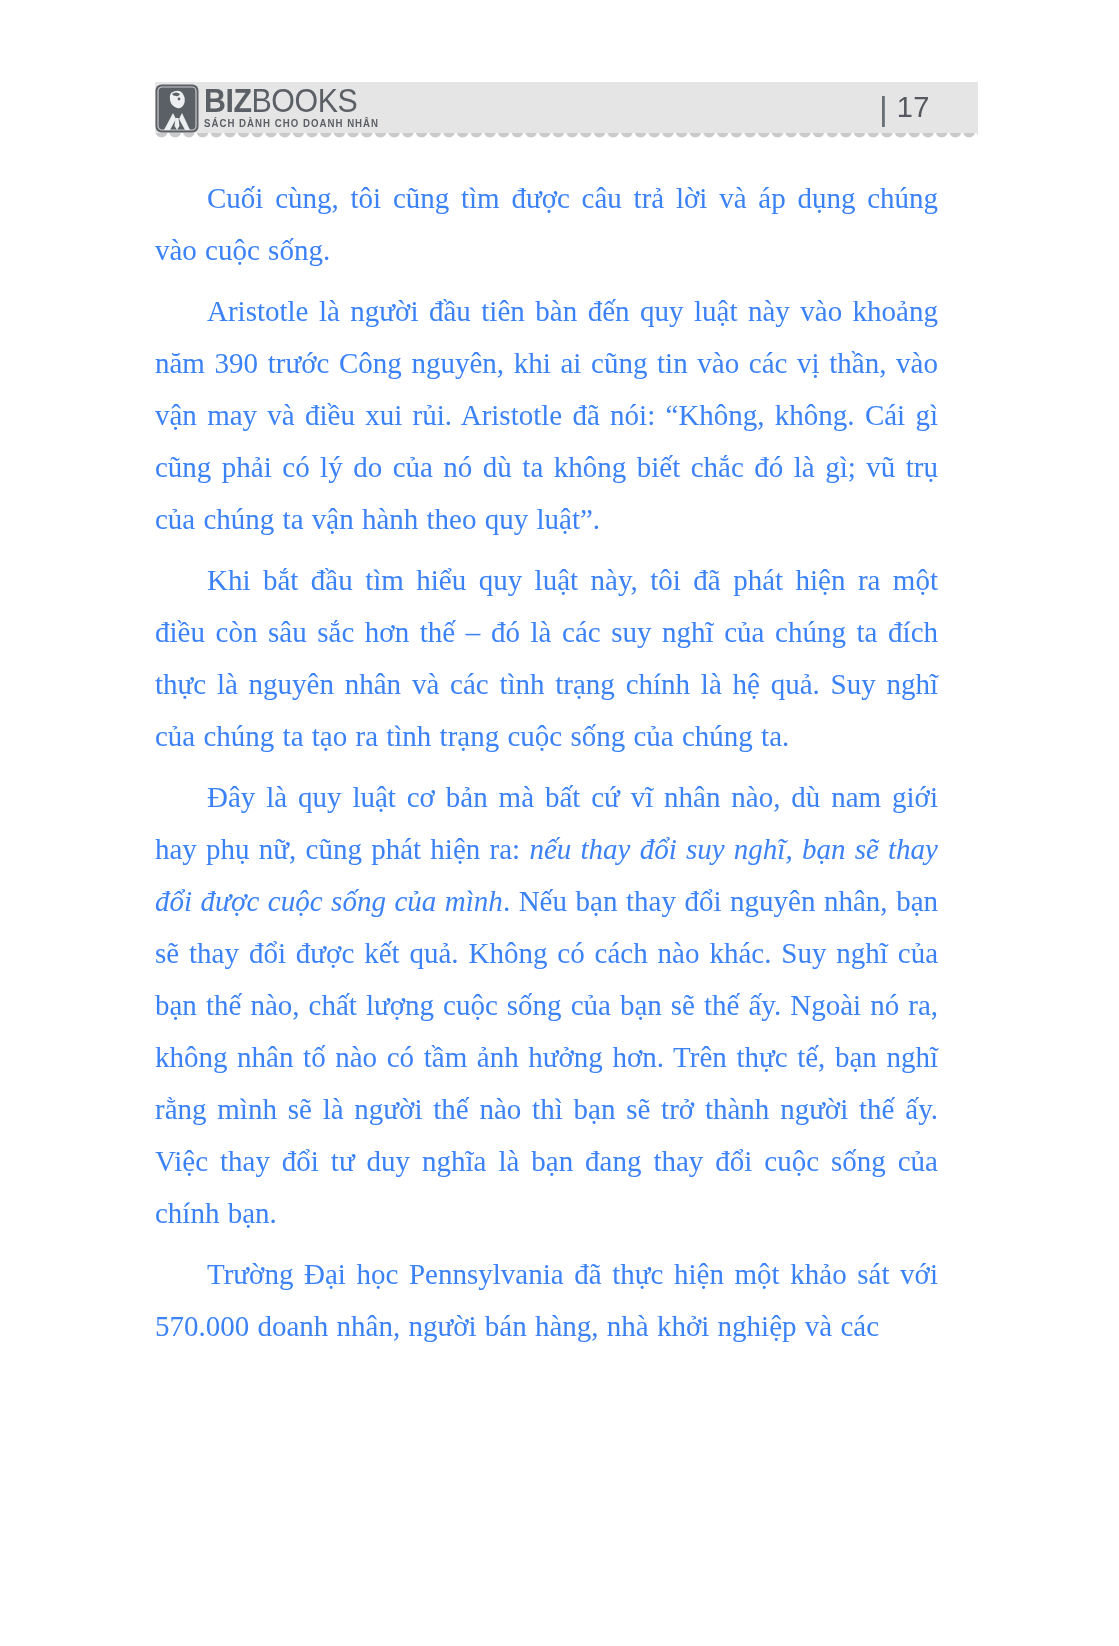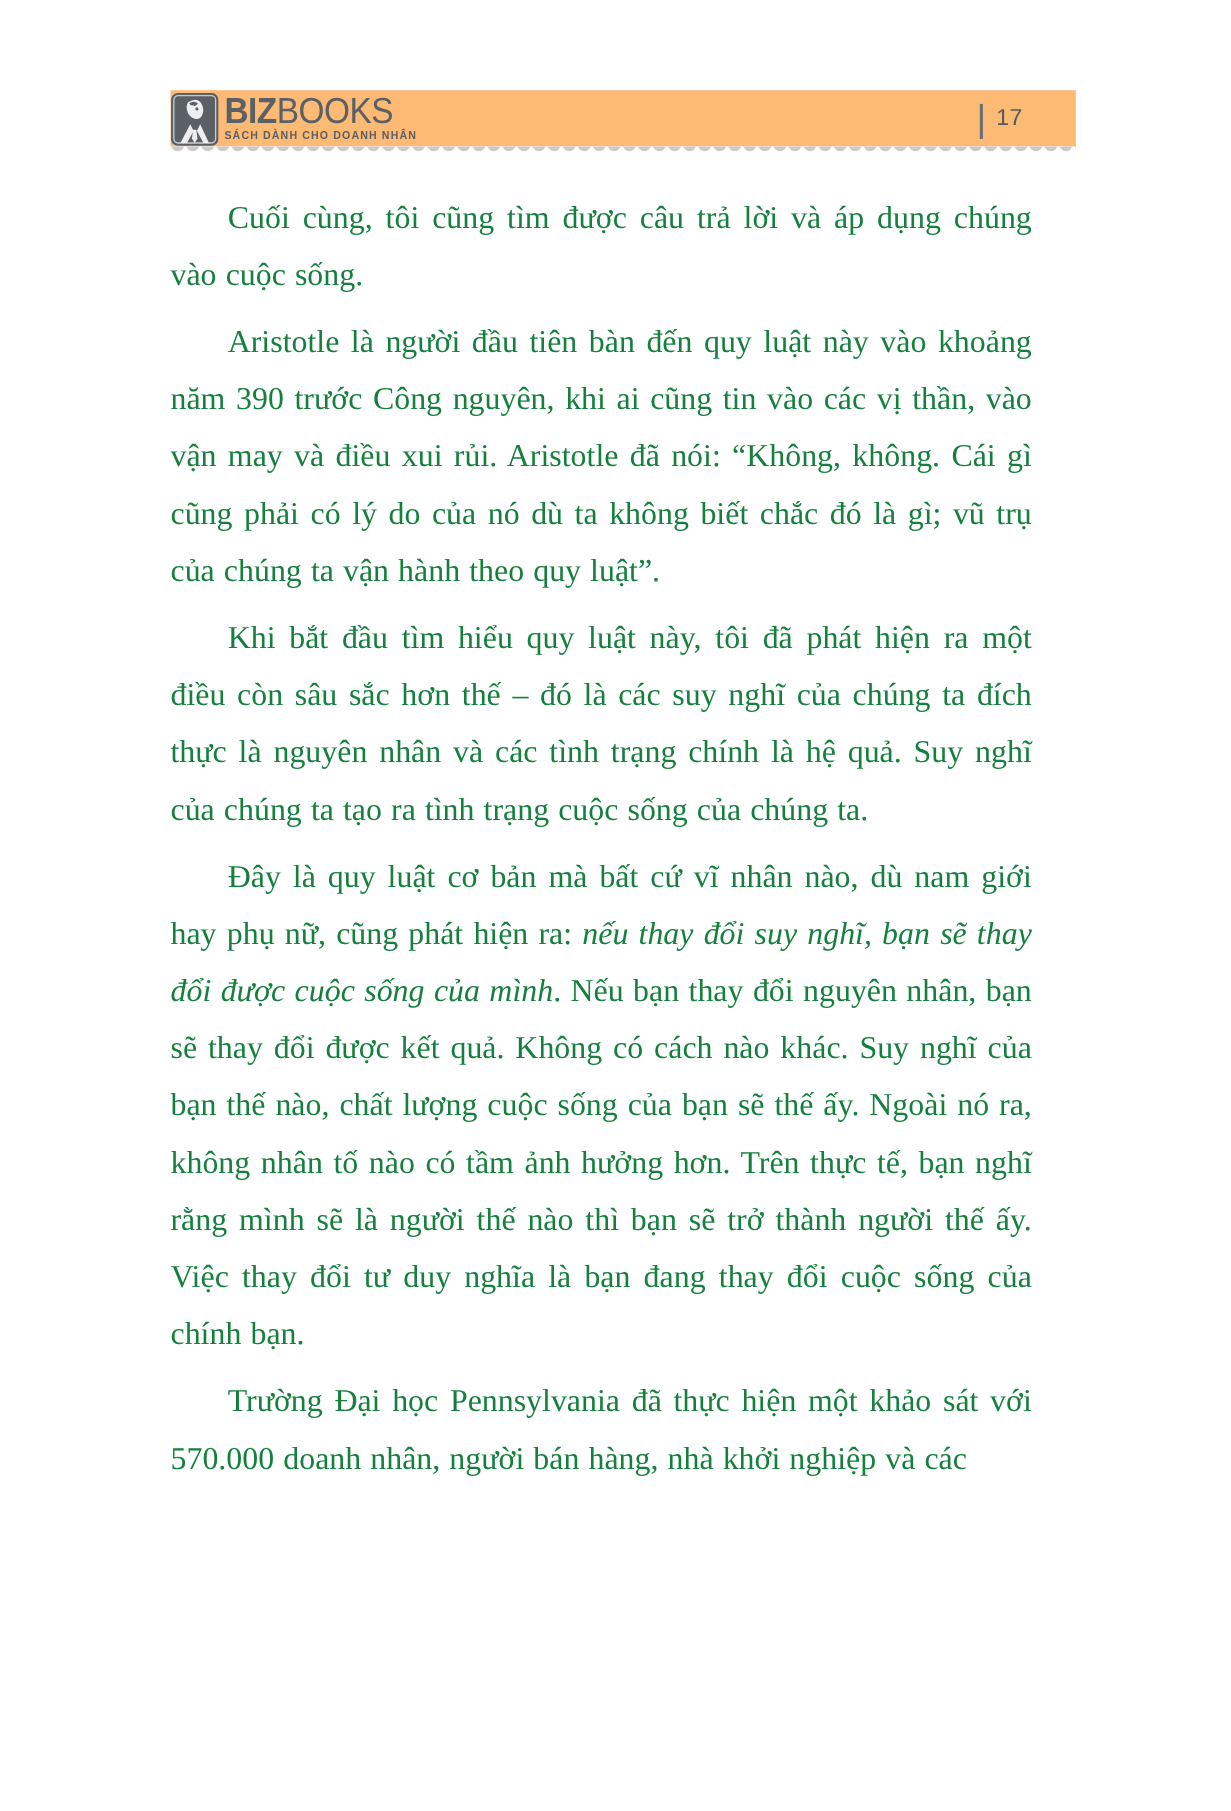--- a/index.html
+++ b/index.html
@@ -14,21 +14,21 @@
     overflow: hidden;
   }
 
   
   .header-band {
     position: absolute;
     left: 155px;
     top: 82px;
     width: 823px;
     height: 51px;
-    background: #fdba74;
+    background: #e5e5e5;
     display: flex;
     align-items: center;
     justify-content: space-between;
   }
   .header-band::after {                 
     content: "";
     position: absolute;
     left: 0;
     top: 100%;
     width: 100%;
@@ -83,32 +83,32 @@
     font-family: "Liberation Sans", "DejaVu Sans", sans-serif;
   }
   .page-number-sep {
     font-size: 34px;
     font-weight: 300;
     line-height: 30px;
     margin-right: 9px;
     color: #6a6e73;
   }
   .page-number {
-    font-size: 21px;
+    font-size: 29px;
     font-weight: 400;
     letter-spacing: 0.5px;
   }
 
   
   .body-text {
     position: absolute;
     left: 155px;
     top: 172px;
     width: 783px;
-    color: #15803d;
+    color: #3b82f6;
   }
   .para {
     font-size: 29px;
     line-height: 52px;
     text-align: justify;
     text-indent: 52px;
     margin-bottom: 9px;
     word-spacing: 1px;
   }
   .para .italic { font-style: italic; }

